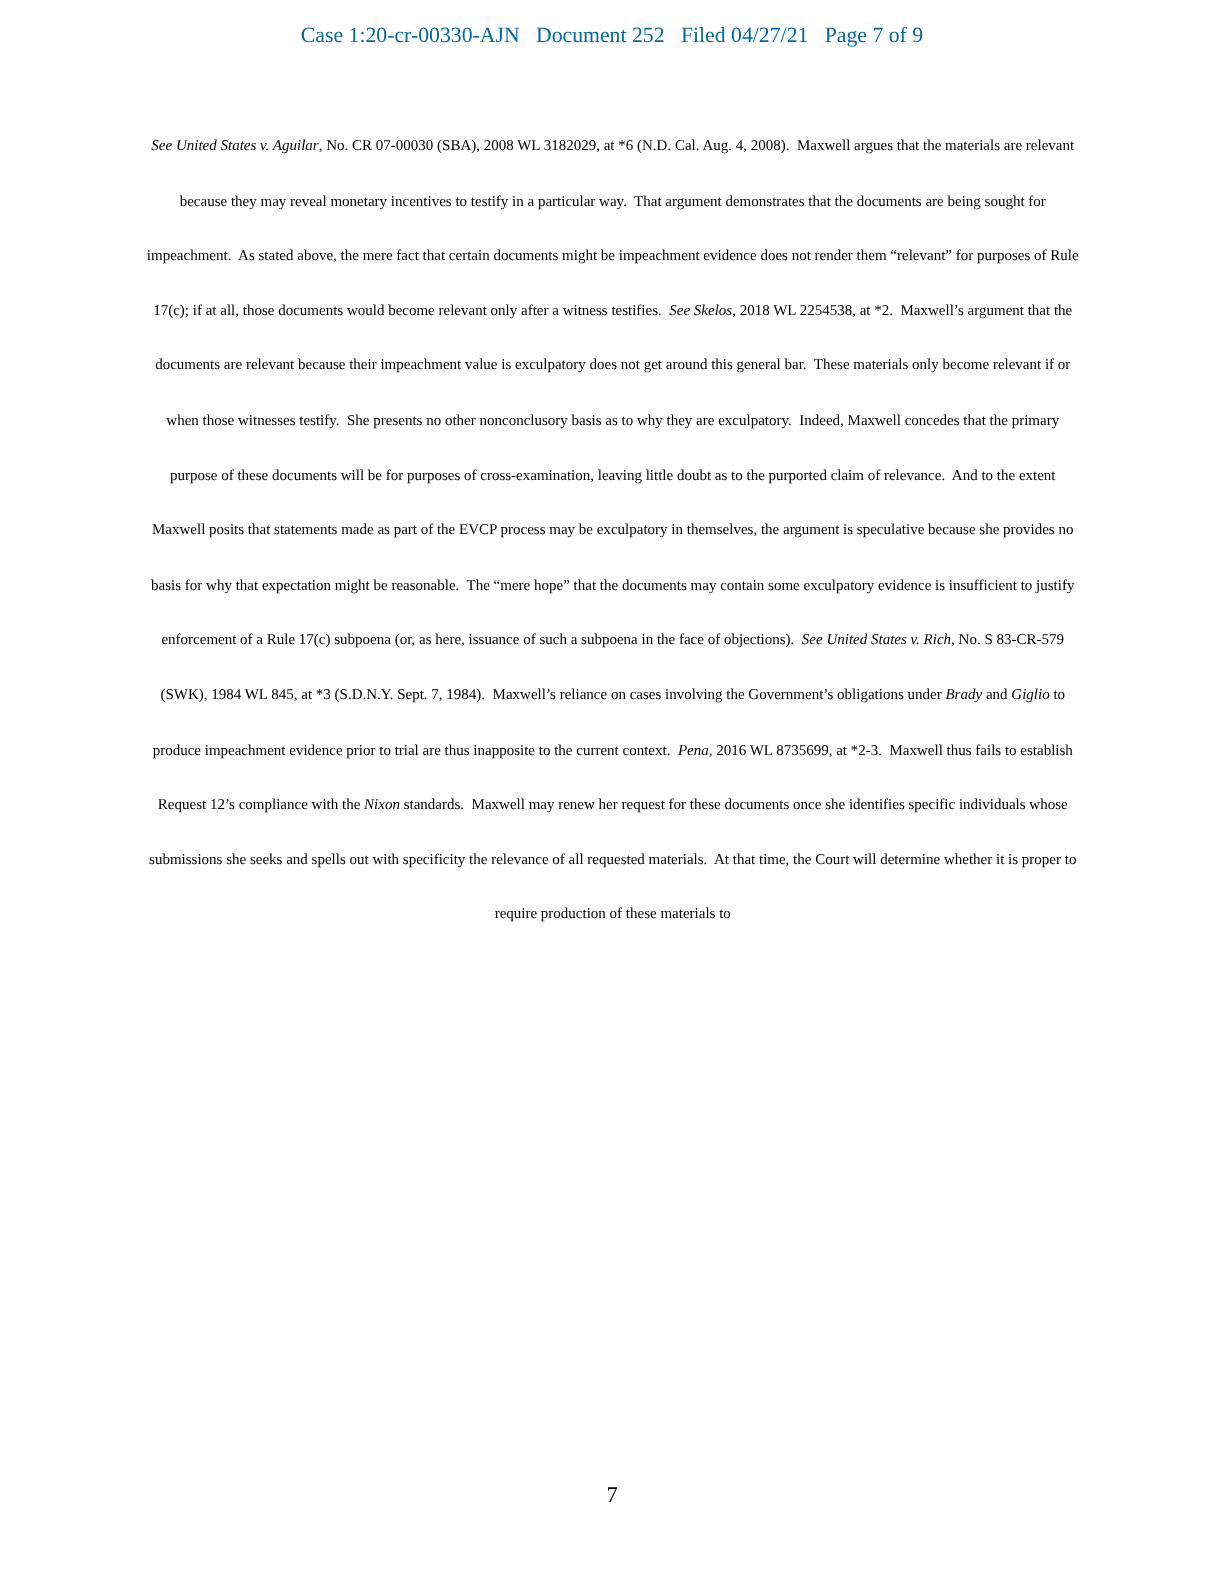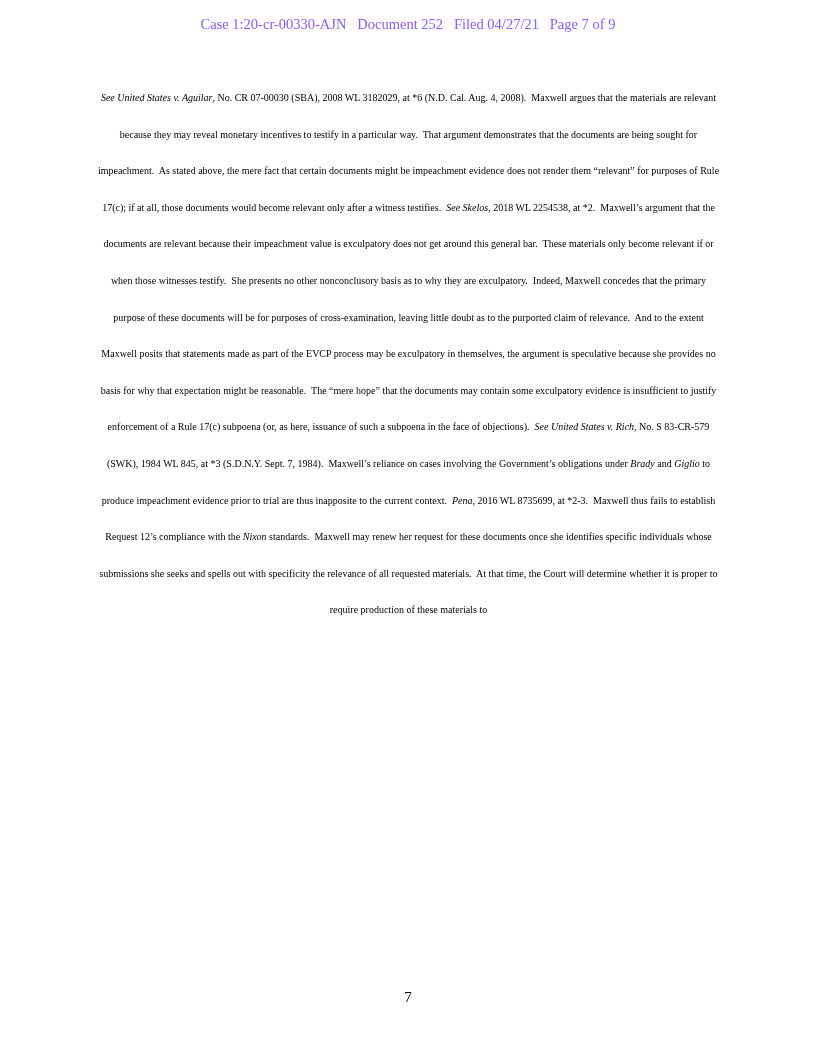--- a/index.html
+++ b/index.html
@@ -45,18 +45,18 @@
     left: 0;
     right: 0;
     text-align: center;
     font-size: 15px;
   }
 </style>
 </head>
 <body>
 
 <div class="page">
-  <div class="case-header" style="color: #8b5cf6;">Case 1:20-cr-00330-AJN   Document 252   Filed 04/27/21   Page 7 of 9</div>
+  <div class="case-header" style="color: #0369a1;">Case 1:20-cr-00330-AJN   Document 252   Filed 04/27/21   Page 7 of 9</div>
 
   <div class="body-text"><span class="seg-italic">See United States v. Aguilar</span><span>, No. CR 07-00030 (SBA), 2008 WL 3182029, at *6 (N.D. Cal. Aug. 4, 2008).  Maxwell argues that the materials are relevant because they may reveal monetary incentives to testify in a particular way.  That argument demonstrates that the documents are being sought for impeachment.  As stated above, the mere fact that certain documents might be impeachment evidence does not render them “relevant” for purposes of Rule 17(c); if at all, those documents would become relevant only after a witness testifies.  </span><span class="seg-italic">See Skelos</span><span>, 2018 WL 2254538, at *2.  Maxwell’s argument that the documents are relevant because their impeachment value is exculpatory does not get around this general bar.  These materials only become relevant if or when those witnesses testify.  She presents no other nonconclusory basis as to why they are exculpatory.  Indeed, Maxwell concedes that the primary purpose of these documents will be for purposes of cross-examination, leaving little doubt as to the purported claim of relevance.  And to the extent Maxwell posits that statements made as part of the EVCP process may be exculpatory in themselves, the argument is speculative because she provides no basis for why that expectation might be reasonable.  The “mere hope” that the documents may contain some exculpatory evidence is insufficient to justify enforcement of a Rule 17(c) subpoena (or, as here, issuance of such a subpoena in the face of objections).  </span><span class="seg-italic">See United States v. Rich</span><span>, No. S 83-CR-579 (SWK), 1984 WL 845, at *3 (S.D.N.Y. Sept. 7, 1984).  Maxwell’s reliance on cases involving the Government’s obligations under </span><span class="seg-italic">Brady</span><span> and </span><span class="seg-italic">Giglio</span><span> to produce impeachment evidence prior to trial are thus inapposite to the current context.  </span><span class="seg-italic">Pena</span><span>, 2016 WL 8735699, at *2-3.  Maxwell thus fails to establish Request 12’s compliance with the </span><span class="seg-italic">Nixon</span><span> standards.  Maxwell may renew her request for these documents once she identifies specific individuals whose submissions she seeks and spells out with specificity the relevance of all requested materials.  At that time, the Court will determine whether it is proper to require production of these materials to</span></div>
 
   <div class="page-footer">7</div>
 </div>
 
 </body></html>

